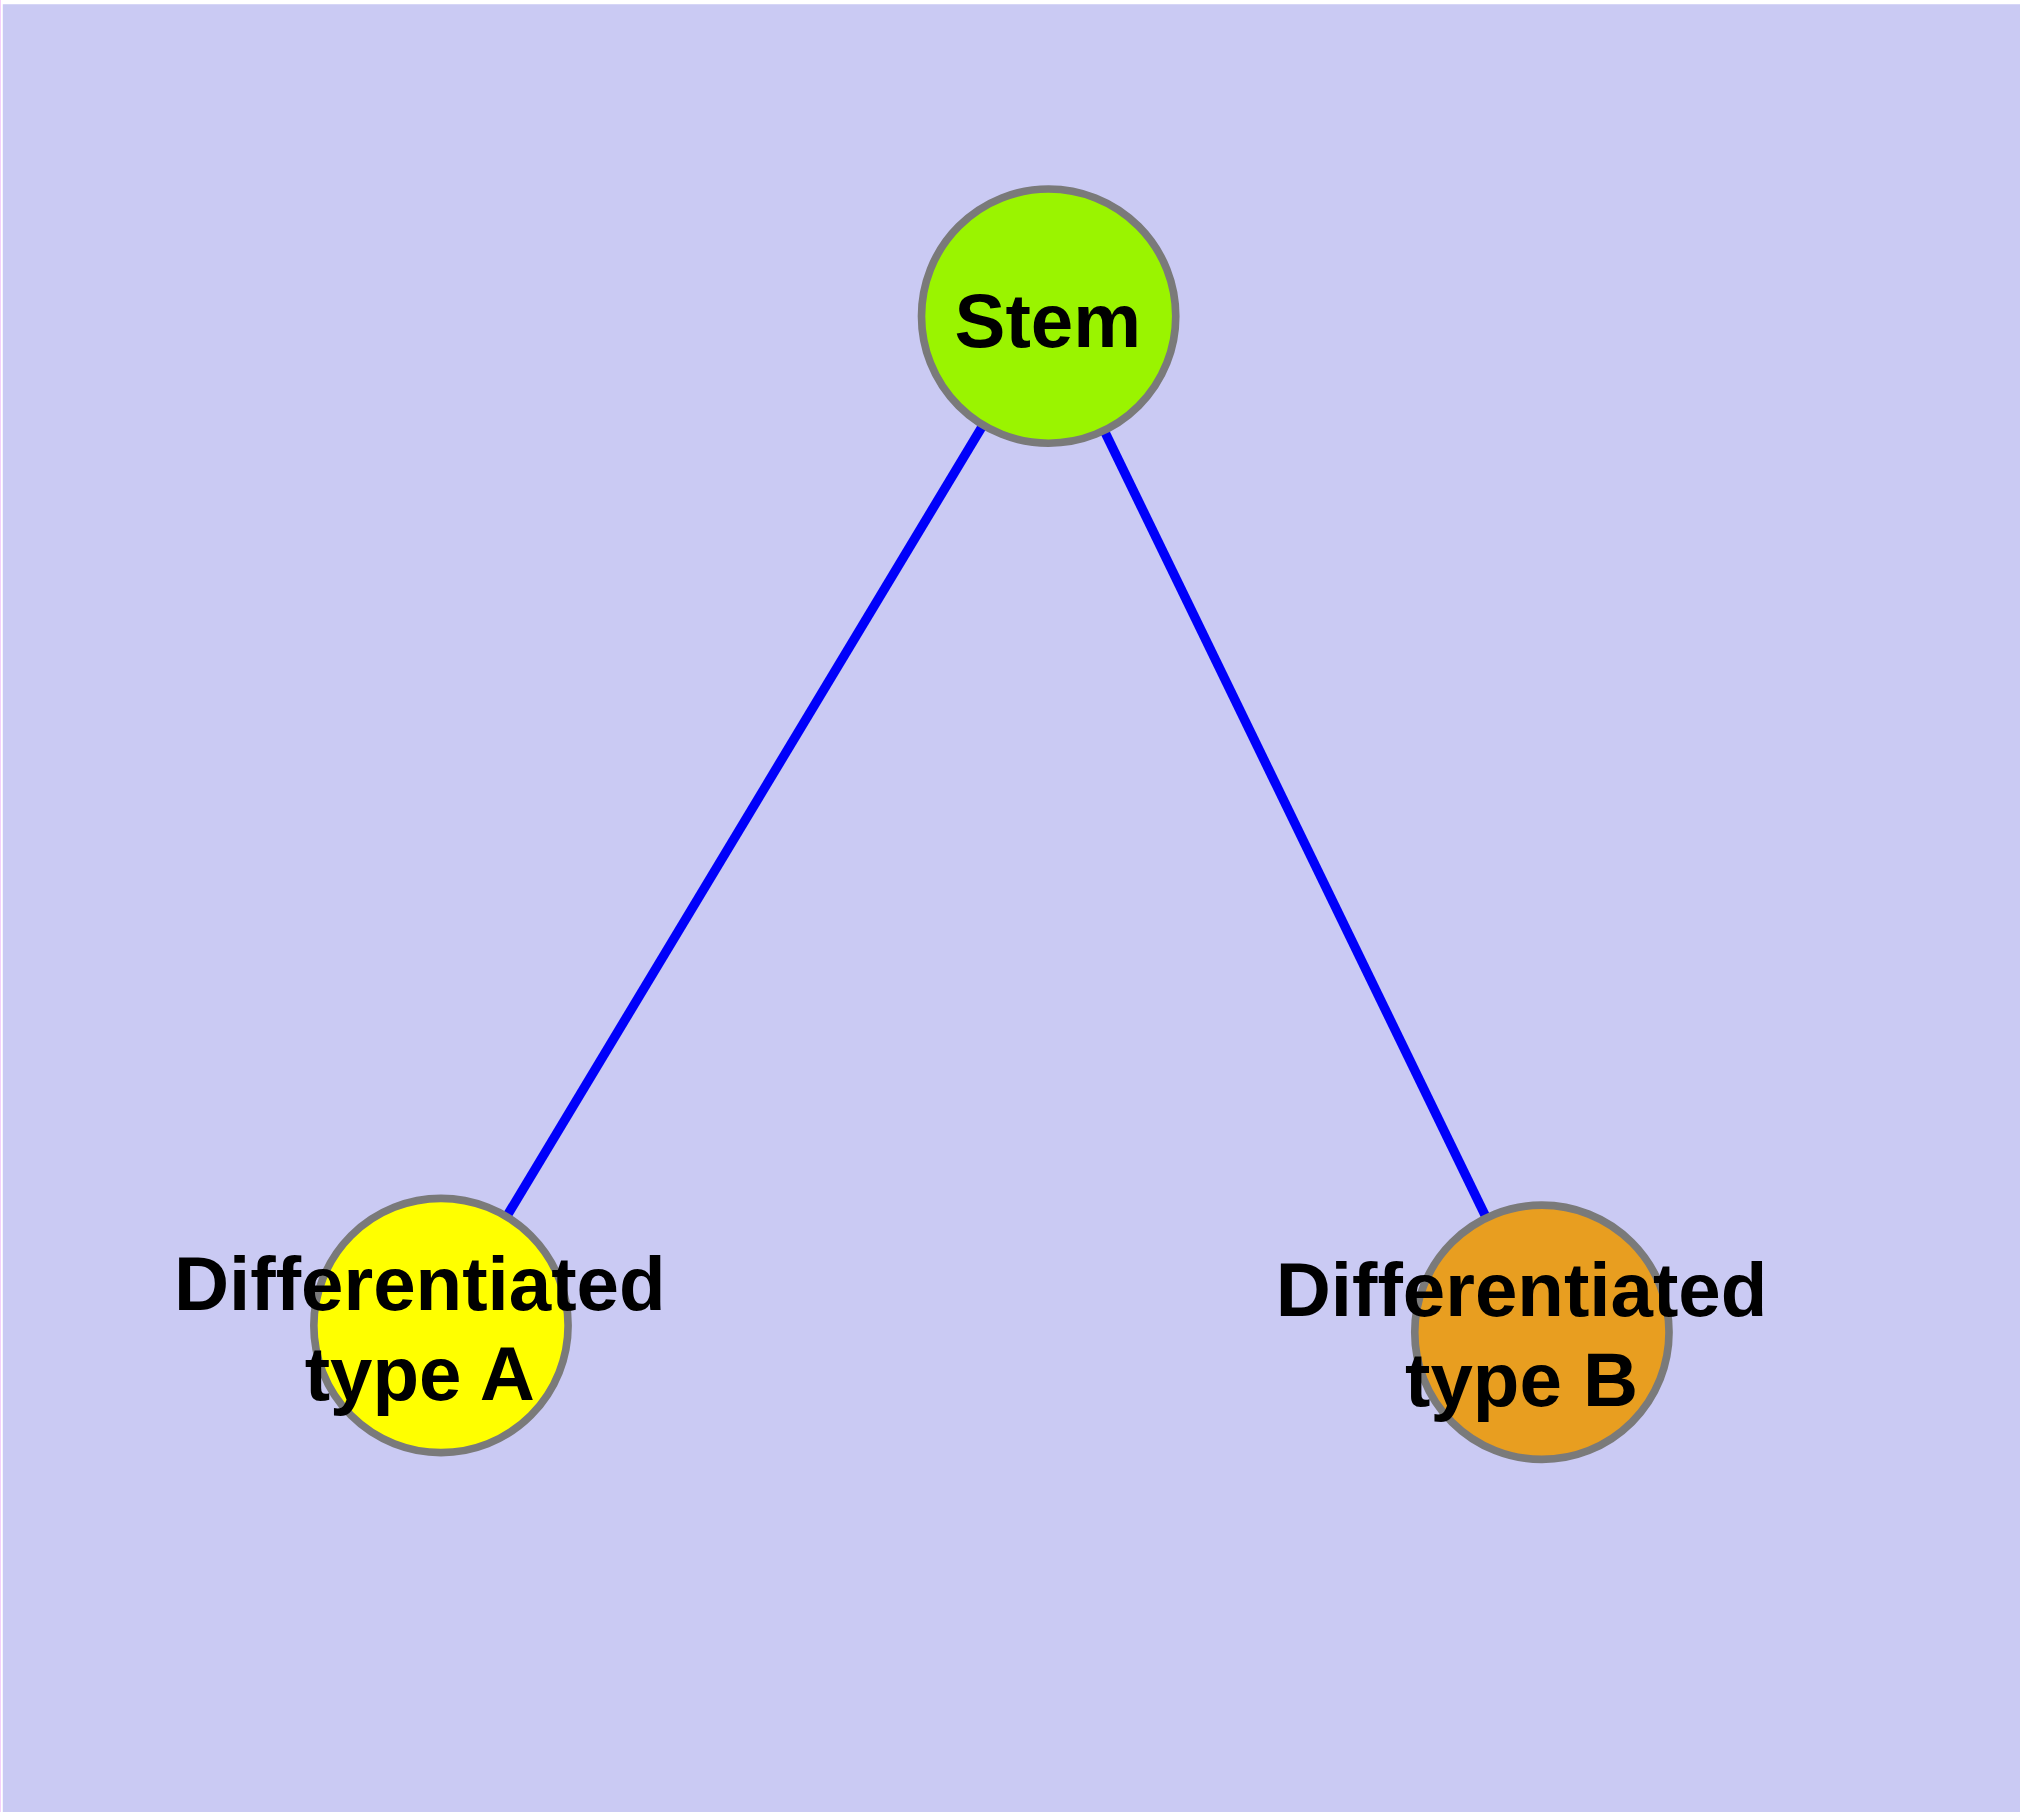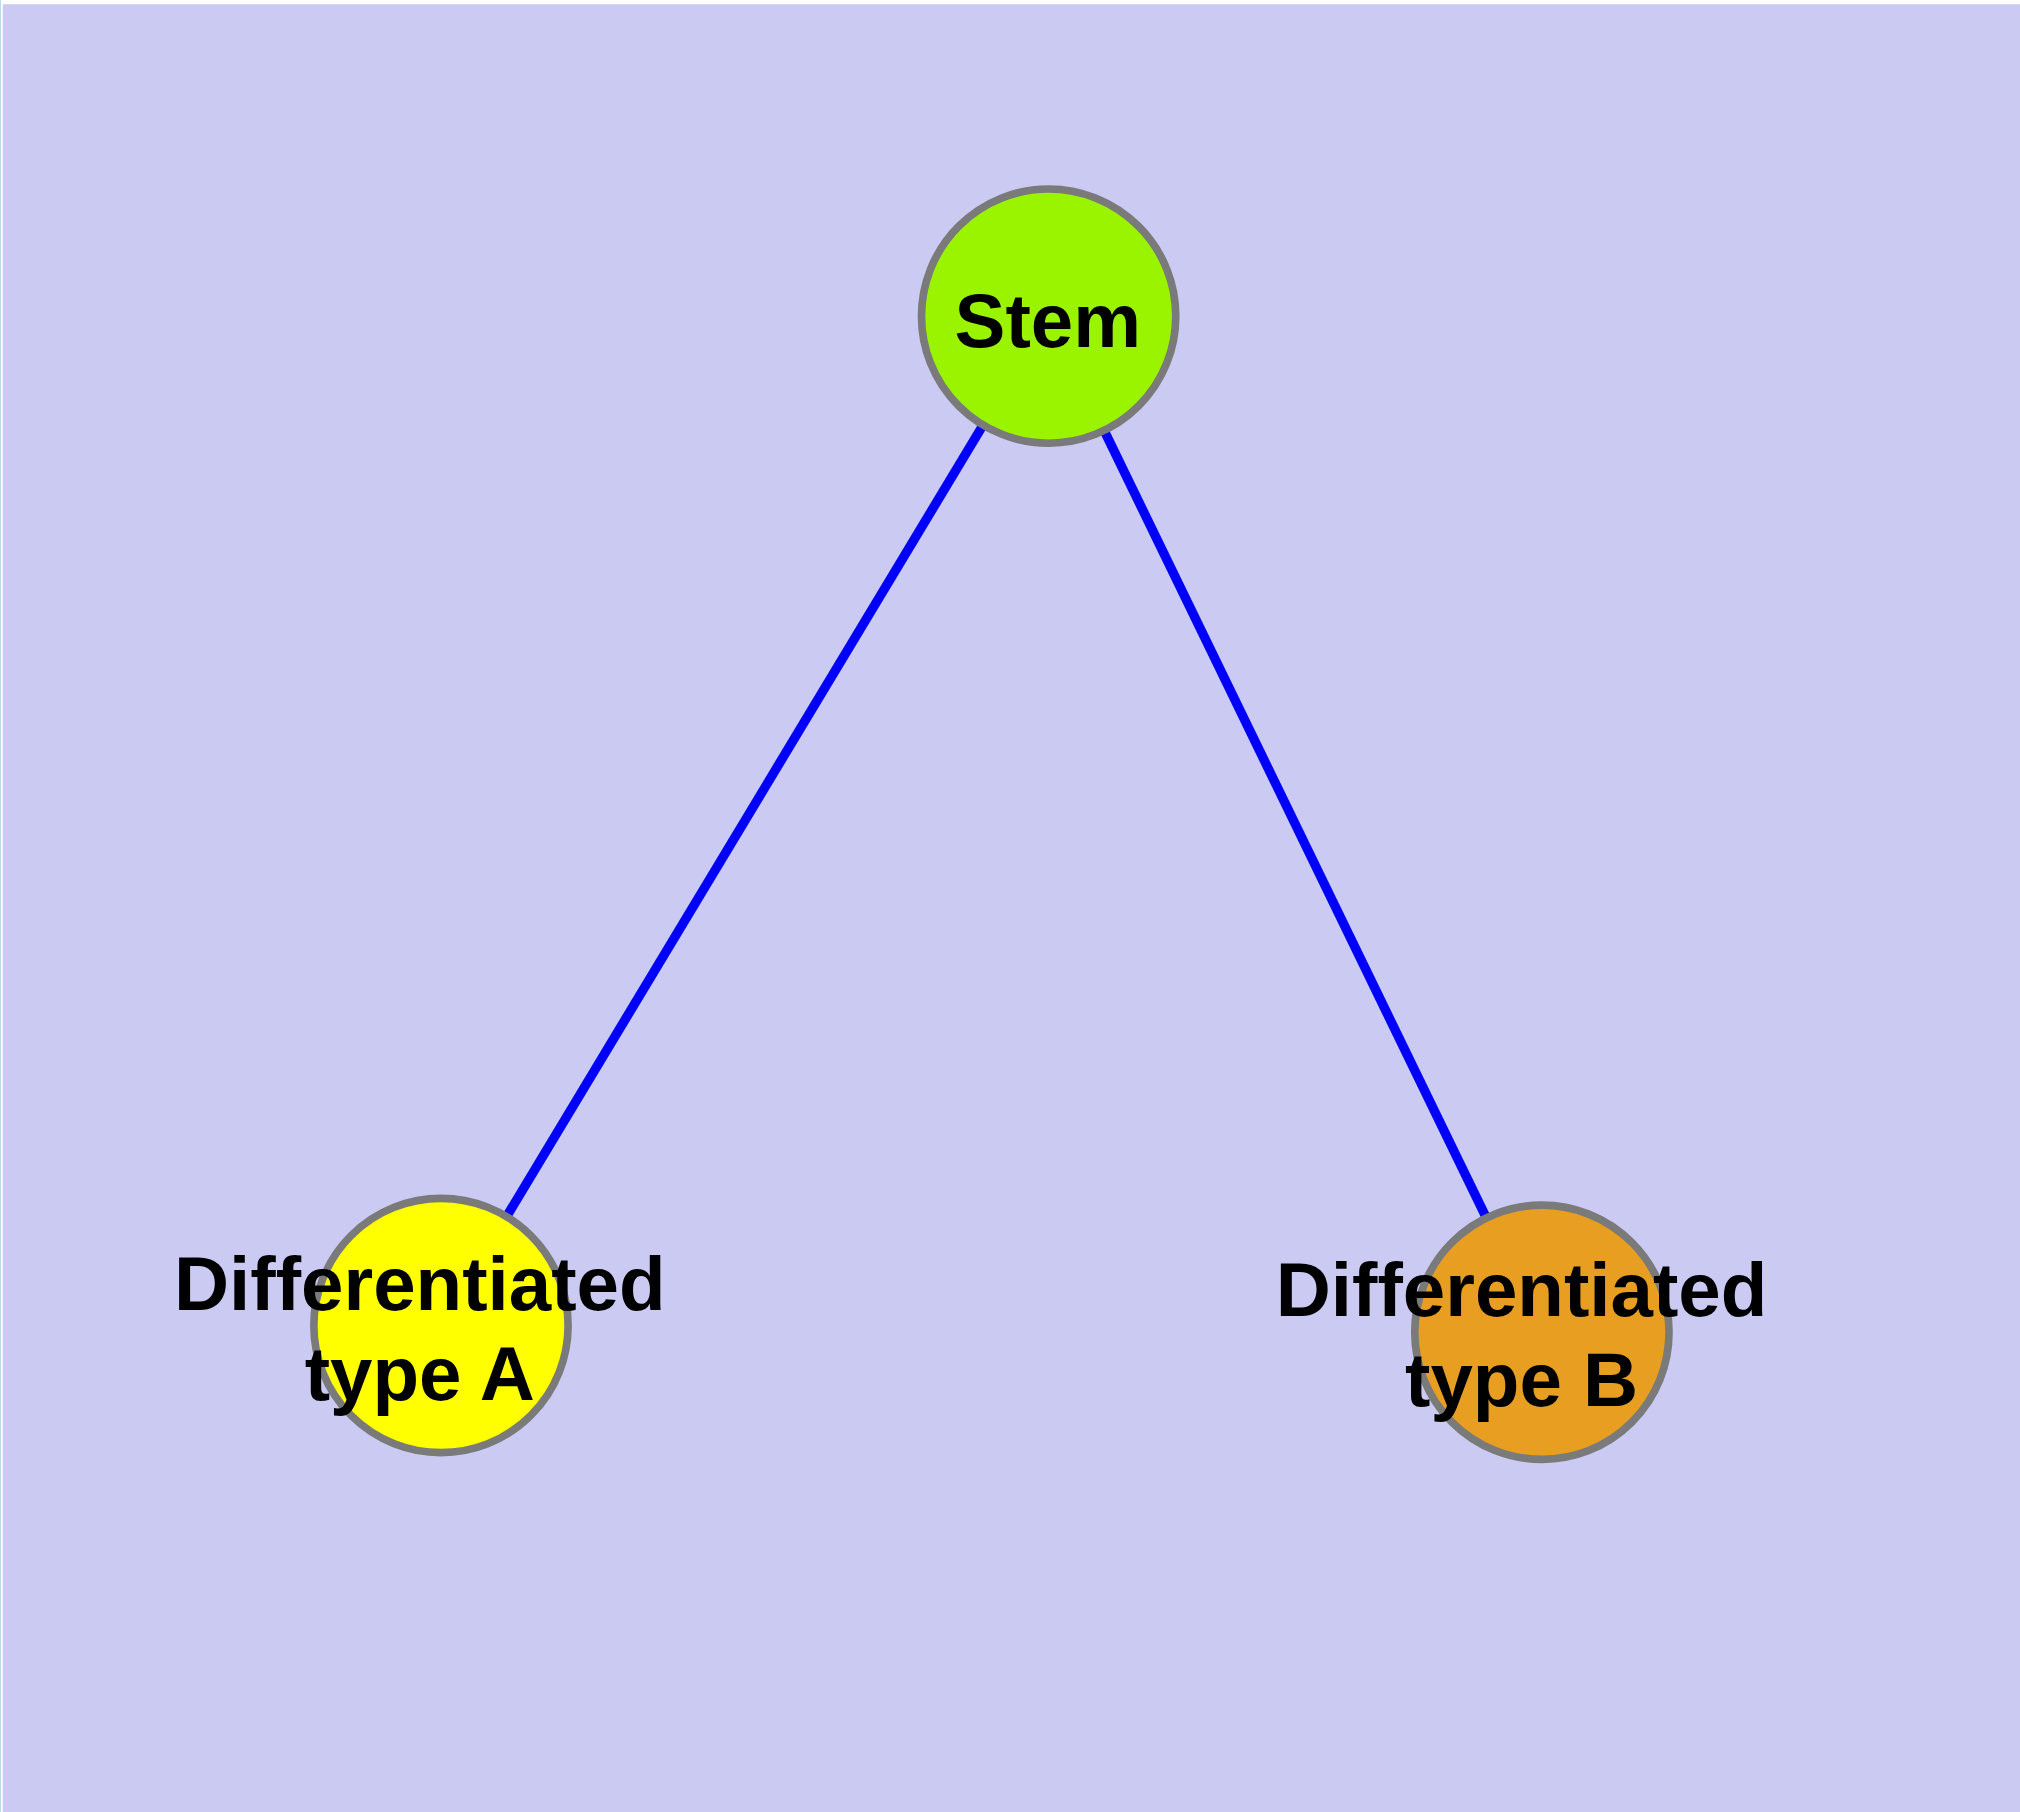--- a/index.html
+++ b/index.html
@@ -5,21 +5,21 @@
   html, body {
     margin: 0;
     padding: 0;
     background: #ffffff;
   }
   .stage {
     position: relative;
     width: 2021px;
     height: 1812px;
     overflow: hidden;
-    background: #0369a1;
+    background: #d946ef;
   }
   svg {
     display: block;
   }
   .node-label {
     font-family: "Liberation Sans", sans-serif;
     font-weight: bold;
     font-size: 90px;
     text-anchor: middle;
   }

